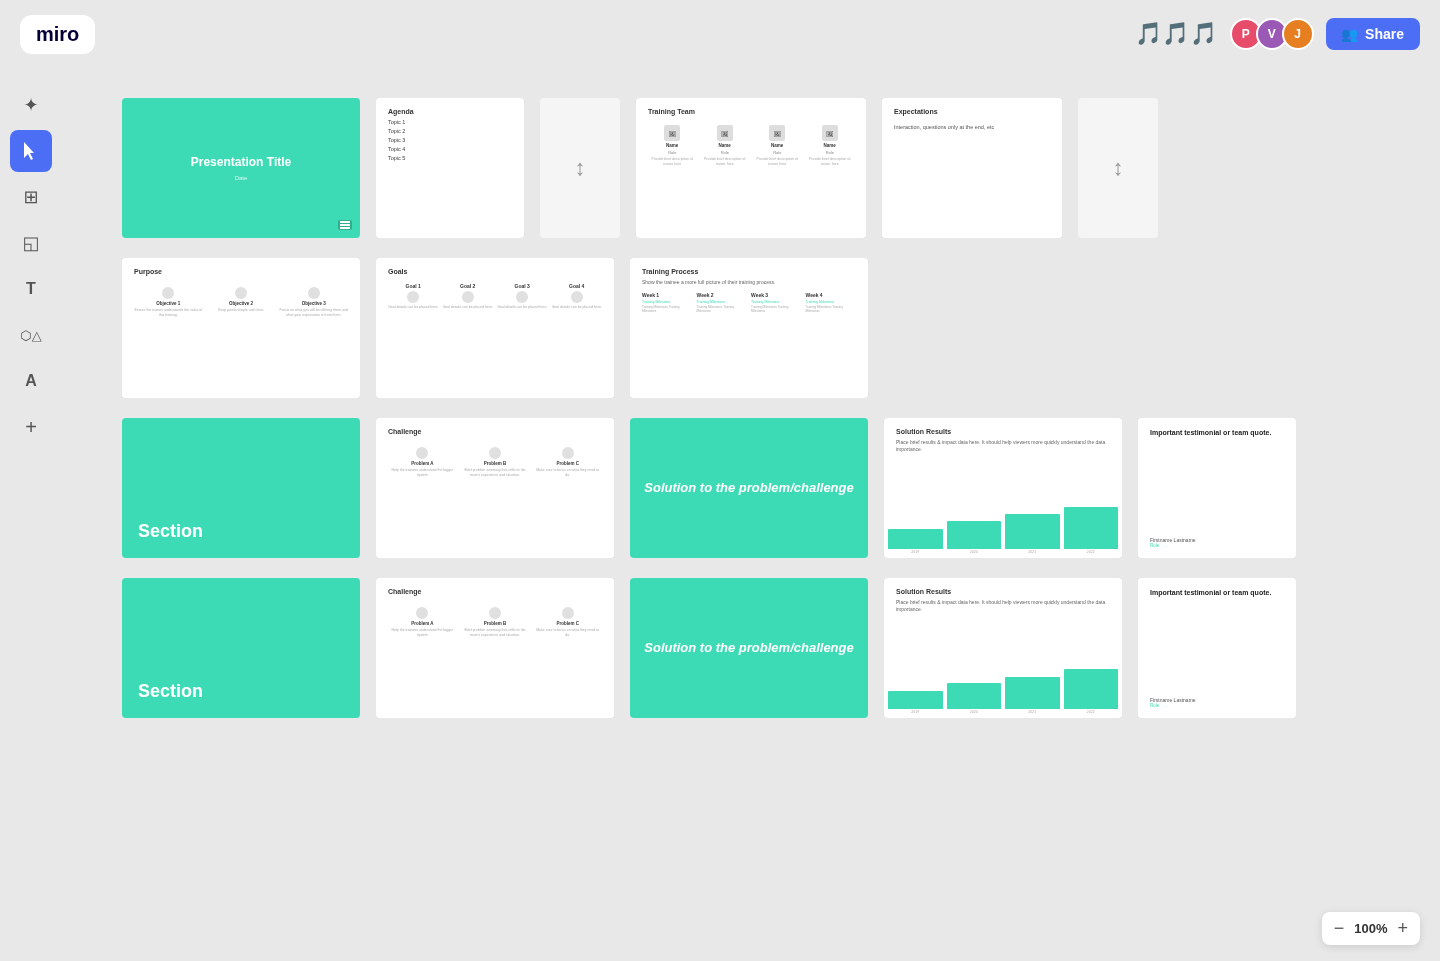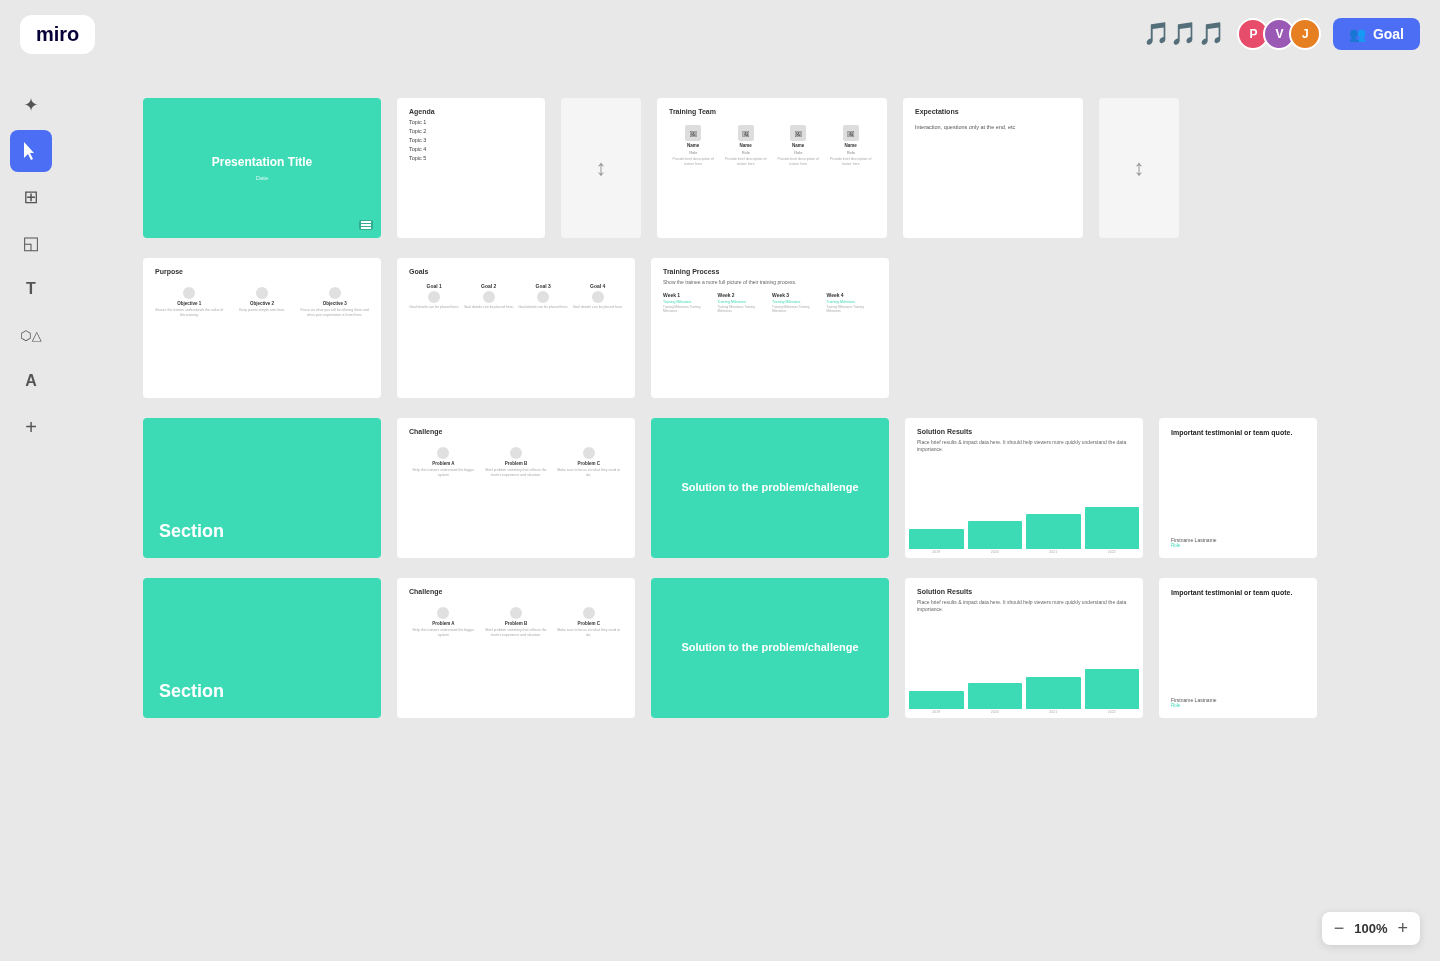--- a/index.html
+++ b/index.html
@@ -113,21 +113,20 @@
       bottom: 0;
       overflow: auto;
       padding: 30px 60px 60px 60px;
     }
 
     
     .slides-grid {
       display: flex;
       flex-direction: column;
       gap: 20px;
-      margin-left: 21px;
     }
     .slides-row {
       display: flex;
       gap: 16px;
       align-items: flex-start;
     }
 
     
     .slide {
       background: white;
@@ -396,24 +395,25 @@
 
     
     .solution-slide {
       background: #3ddbb5;
       display: flex;
       align-items: center;
       justify-content: center;
       text-align: center;
     }
     .solution-slide .sol-text {
-      font-size: 11px;
+      font-size: 13px;
       font-weight: 700;
       color: white;
       line-height: 1.4;
+      font-style: italic;
     }
 
     
     .results-slide {
       display: flex;
       flex-direction: column;
     }
     .bar-chart {
       display: flex;
       gap: 4px;
@@ -492,21 +492,21 @@
   </div>
   <div class="header-right">
     <div class="music-icon">🎵🎵🎵</div>
     <div class="avatars">
       <div class="avatar avatar-1">P</div>
       <div class="avatar avatar-2">V</div>
       <div class="avatar avatar-3">J</div>
     </div>
     <button class="share-btn">
       <span>👥</span>
-      <span>Goal</span>
+      <span>Share</span>
     </button>
   </div>
 </div>
 
 <div class="sidebar">
   <div class="sidebar-btn" title="AI">✦</div>
   <div class="sidebar-btn active" title="Select">
     <svg width="14" height="18" viewBox="0 0 14 18" fill="white">
         <path d="M0 0 L0 16 L4 12 L7 18 L9 17 L6 11 L10 11 Z"></path>
       </svg>

